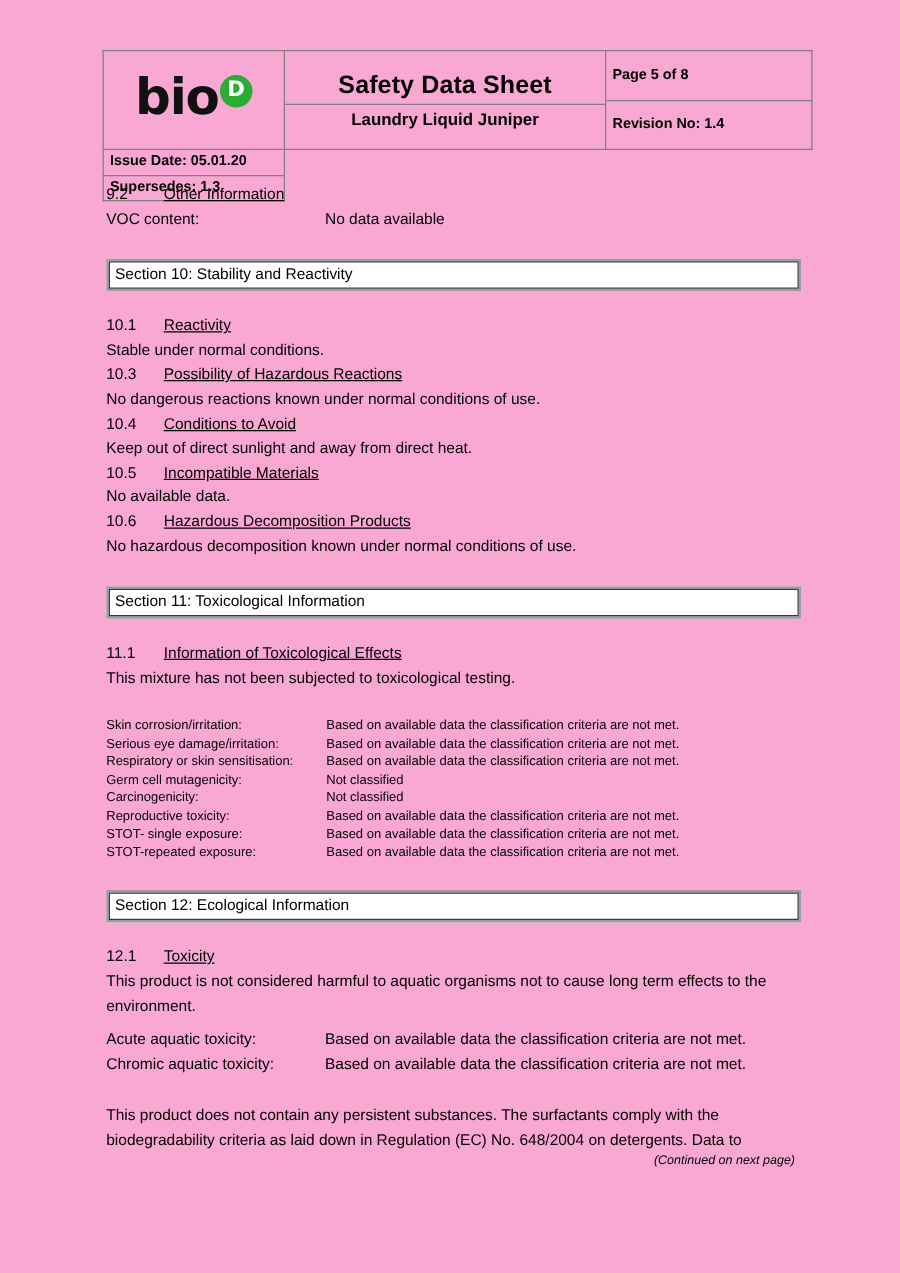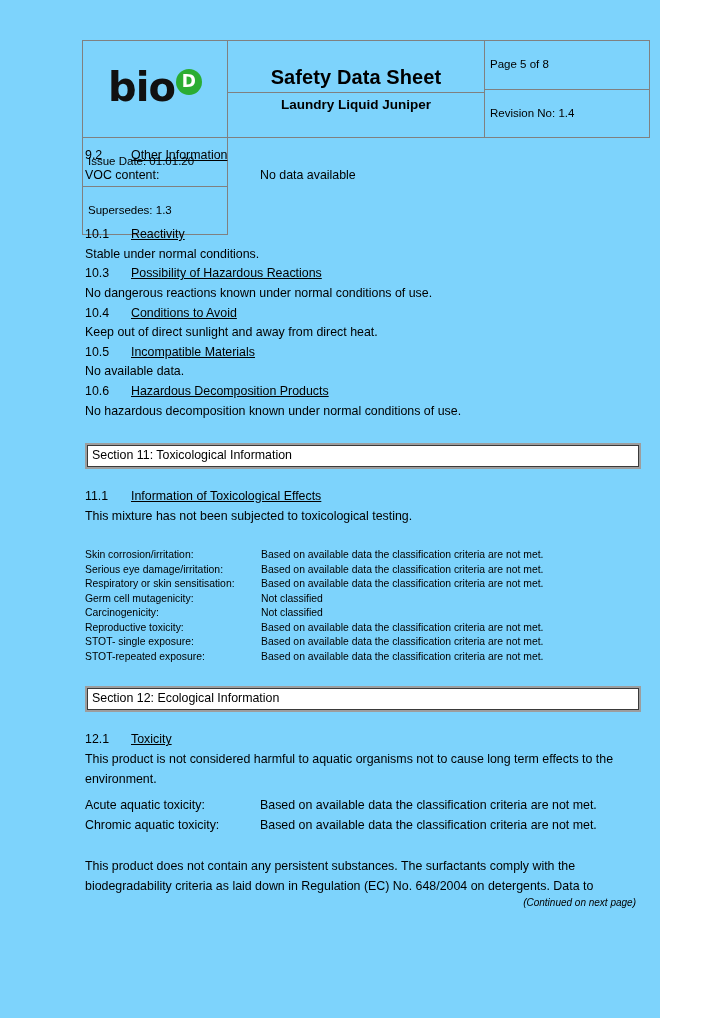--- a/index.html
+++ b/index.html
@@ -12,23 +12,23 @@
     height: 1018px;
     position: relative;
     font-family: "Liberation Sans", sans-serif;
     color: #000000;
     overflow: hidden;
   }
 
   .page {
     position: absolute;
     left: 0; top: 0;
-    width: 660px;
+    width: 720px;
     height: 1018px;
-    background: #7dd3fc;
+    background: #f9a8d4;
   }
 
   
   .hdr-table {
     position: absolute;
     left: 82px;
     top: 40px;
     width: 556px;
     border-collapse: collapse;
     table-layout: fixed;
@@ -43,24 +43,25 @@
     height: 78px;
     text-align: center;
   }
   .cell-title {
     width: 256px;
     text-align: center;
   }
   .cell-meta {
     width: 154px;
     height: 19.5px;
-    padding: 14px 5px !important;
+    padding: 0 5px !important;
     font-size: 11.5px;
     line-height: 19px;
     white-space: nowrap;
+    font-weight: bold;
   }
 
   .logo {
     display: inline-flex;
     align-items: center;
     justify-content: center;
     line-height: 1;
     padding-bottom: 4px;
   }
   .logo-word {
@@ -210,40 +211,45 @@
         <div class="doc-subtitle-wrap">
           <div class="doc-subtitle">Laundry Liquid Juniper</div>
         </div>
       </td>
       <td class="cell-meta">Page 5 of 8</td>
     </tr>
     <tr>
       <td class="cell-meta">Revision No: 1.4</td>
     </tr>
     <tr>
-      <td class="cell-meta">Issue Date: 01.01.20</td>
+      <td class="cell-meta">Issue Date: 05.01.20</td>
     </tr>
     <tr>
       <td class="cell-meta">Supersedes: 1.3</td>
     </tr>
   </tbody>
     </table>
 
   <div class="body-area">
 
     <div class="sub-head">
       <span class="sub-num">9.2</span><span class="sub-title">Other Information</span>
     </div>
     <div class="kv">
       <span class="kv-key">VOC content:</span>
       <span class="kv-val">No data available</span>
     </div>
 
     <div class="spacer-l"></div>
 
+    <div class="section-box">
+      <div class="section-box-inner">
+        <div class="section-box-label">Section 10: Stability and Reactivity</div>
+      </div>
+    </div>
 
     <div class="spacer-m"></div>
 
     <div class="sub-head">
       <span class="sub-num">10.1</span><span class="sub-title">Reactivity</span>
     </div>
 
     <div class="para">Stable under normal conditions.</div>
 
     <div class="sub-head">

